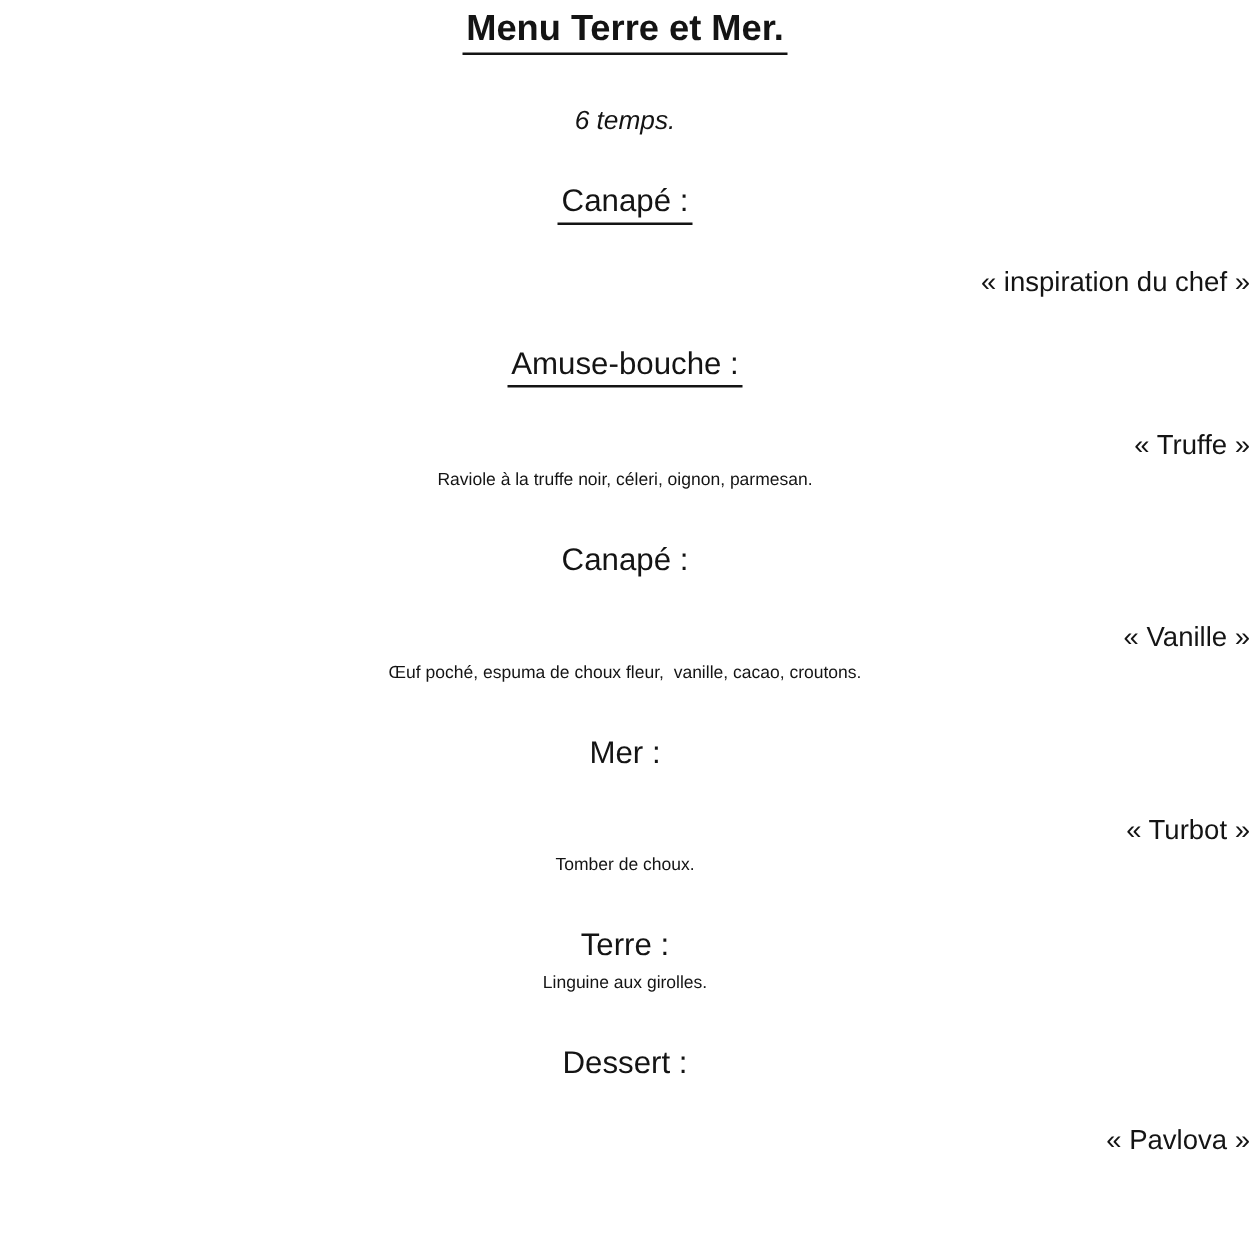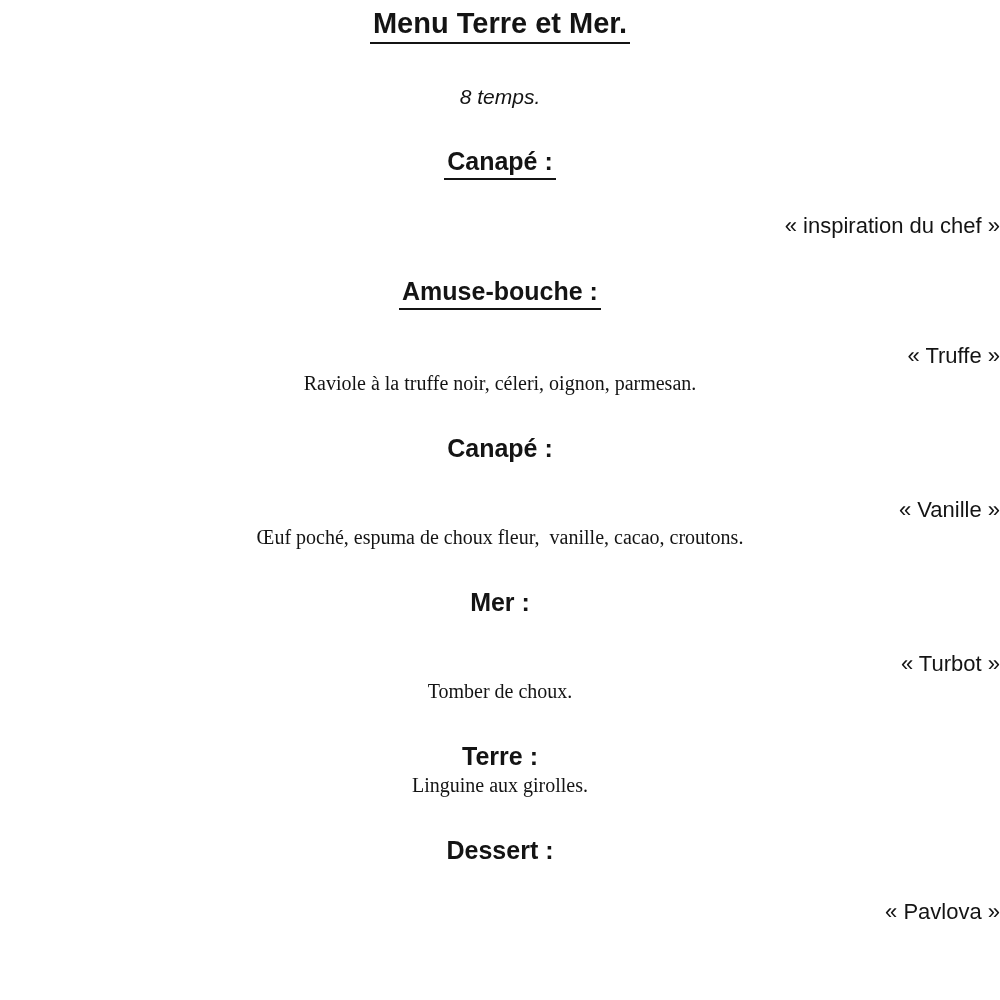--- a/index.html
+++ b/index.html
@@ -27,52 +27,51 @@
   .subtitle {
     margin-top: 40px;
     font-size: 21px;
     line-height: 26px;
     font-style: italic;
   }
   .heading {
     margin: 36px 0 0 0;
     font-size: 25px;
     line-height: 31px;
-    font-weight: bold;
+    font-weight: normal;
   }
   .dish {
     margin-top: 32px;
     font-size: 22px;
     line-height: 28px;
     text-align: right;
   }
   .dish.it {
     margin-left: 48px;
   }
   .desc {
     margin-top: 0;
-    font-size: 20px;
+    font-size: 14px;
     line-height: 27px;
     white-space: pre-wrap;
-    font-family: Liberation Serif, serif;
   }
   .u {
     display: inline-block;
     border-bottom: 2px solid #141414;
     padding: 0 3px 1px 3px;
   }
 </style>
 </head>
 <body>
 
 <div class="page">
 
   <h1 class="title"><span class="u">Menu Terre et Mer.</span></h1>
 
-  <div class="subtitle">8 temps.</div>
+  <div class="subtitle">6 temps.</div>
 
   <section>
     <h2 class="heading"><span class="u">Canapé :</span></h2>
     <div class="dish">« inspiration du chef »</div>
   </section>
 
   <section>
     <h2 class="heading"><span class="u">Amuse-bouche :</span></h2>
     <div class="dish it">« Truffe »</div>
     <div class="desc">Raviole à la truffe noir, céleri, oignon, parmesan.</div>

